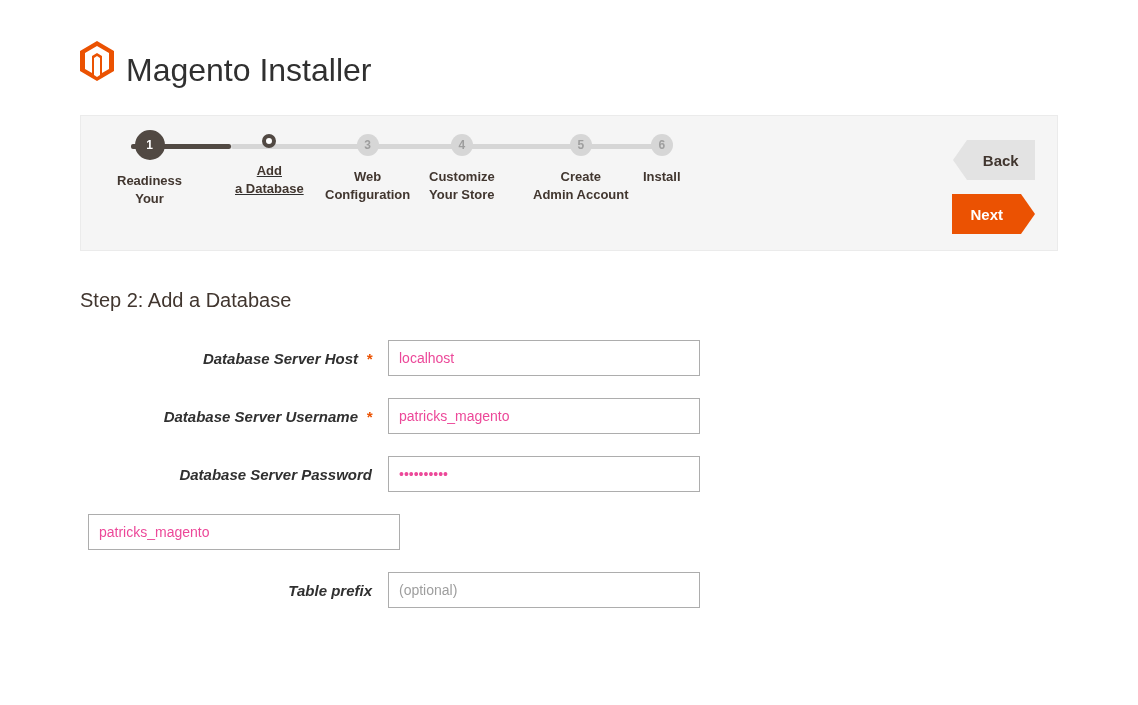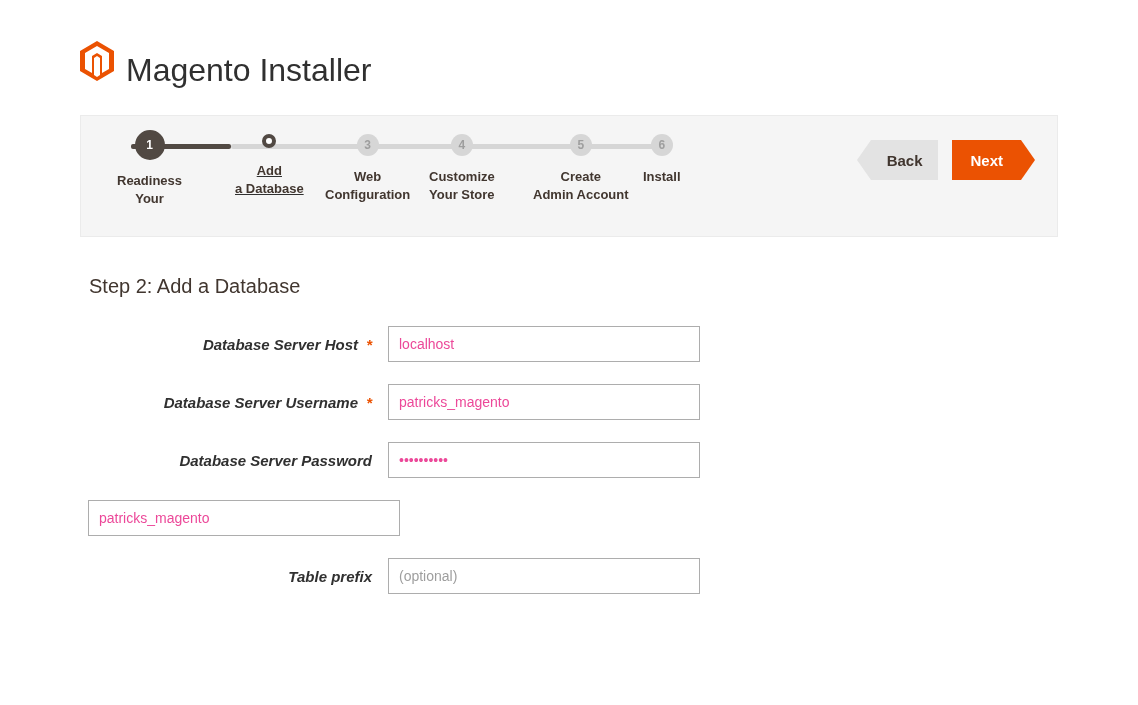--- a/index.html
+++ b/index.html
@@ -5,29 +5,29 @@
     * { margin: 0; padding: 0; box-sizing: border-box; }
     body { font-family: Helvetica, Arial, sans-serif; color: #303030; background: #fff; }
     .container { width: 978px; margin: 0 auto; padding-top: 32px; }
 
     .header { display: flex; align-items: center; gap: 12px; margin-bottom: 26px; }
     .logo-icon { width: 34px; height: 40px; }
     .page-title { font-size: 32px; font-weight: 400; color: #303030; margin-top: 20px; }
 
     .wizard-bar { background: #f5f5f5; border: 1px solid #ebebeb; padding: 18px 22px 16px 22px; display: flex; align-items: flex-start; justify-content: space-between; }
 
-    .actions { display: flex; align-items: center; gap: 14px; margin-top: 6px; }
+    .actions { display: flex; align-items: center; gap: 14px; margin-top: 6px; flex-direction: column; }
     .btn-back { display:flex; align-items:center; height:40px; }
     .btn-back .tri { width:0; height:0; border-top:20px solid transparent; border-bottom:20px solid transparent; border-right:14px solid #e3e3e3; }
     .btn-back .body { background:#e3e3e3; color:#41362f; font-weight:600; font-size:15px; padding:0 16px; height:40px; display:flex; align-items:center; }
     .btn-next { display:flex; align-items:center; height:40px; cursor:pointer;text-align:right; }
     .btn-next .body { background:#eb5202; color:#fff; font-weight:600; font-size:15px; padding:0 18px; height:40px; display:flex; align-items:center; }
     .btn-next .tri { width:0; height:0; border-top:20px solid transparent; border-bottom:20px solid transparent; border-left:14px solid #eb5202; }
 
-    .step-heading { font-size: 20px; color:#41362f; font-weight:400; margin: 38px 0 28px 9px; }
+    .step-heading { font-size: 20px; color:#41362f; font-weight:400; margin: 38px 0 28px 0; }
 
     .form { }
     .form-row { display:flex; align-items:center; margin-bottom: 22px; }
     .form-label { width: 300px; text-align:right; font-size:15px; font-weight:600; color:#303030; padding-right:8px;font-style:italic; }
     .req { color:#eb5202; margin-left:4px; font-weight:700; }
     .form-input { width: 312px; height:36px; border:1px solid #adadad; padding:0 10px; font-size:14px; margin-left:8px; color:#ec4899; }
     .form-input::placeholder { color:#9e9e9e; }
 
     .steps-track { position:relative; width:580px; height:86px; }
     .track-node { position:absolute; top:0; display:flex; flex-direction:column; align-items:center; }

